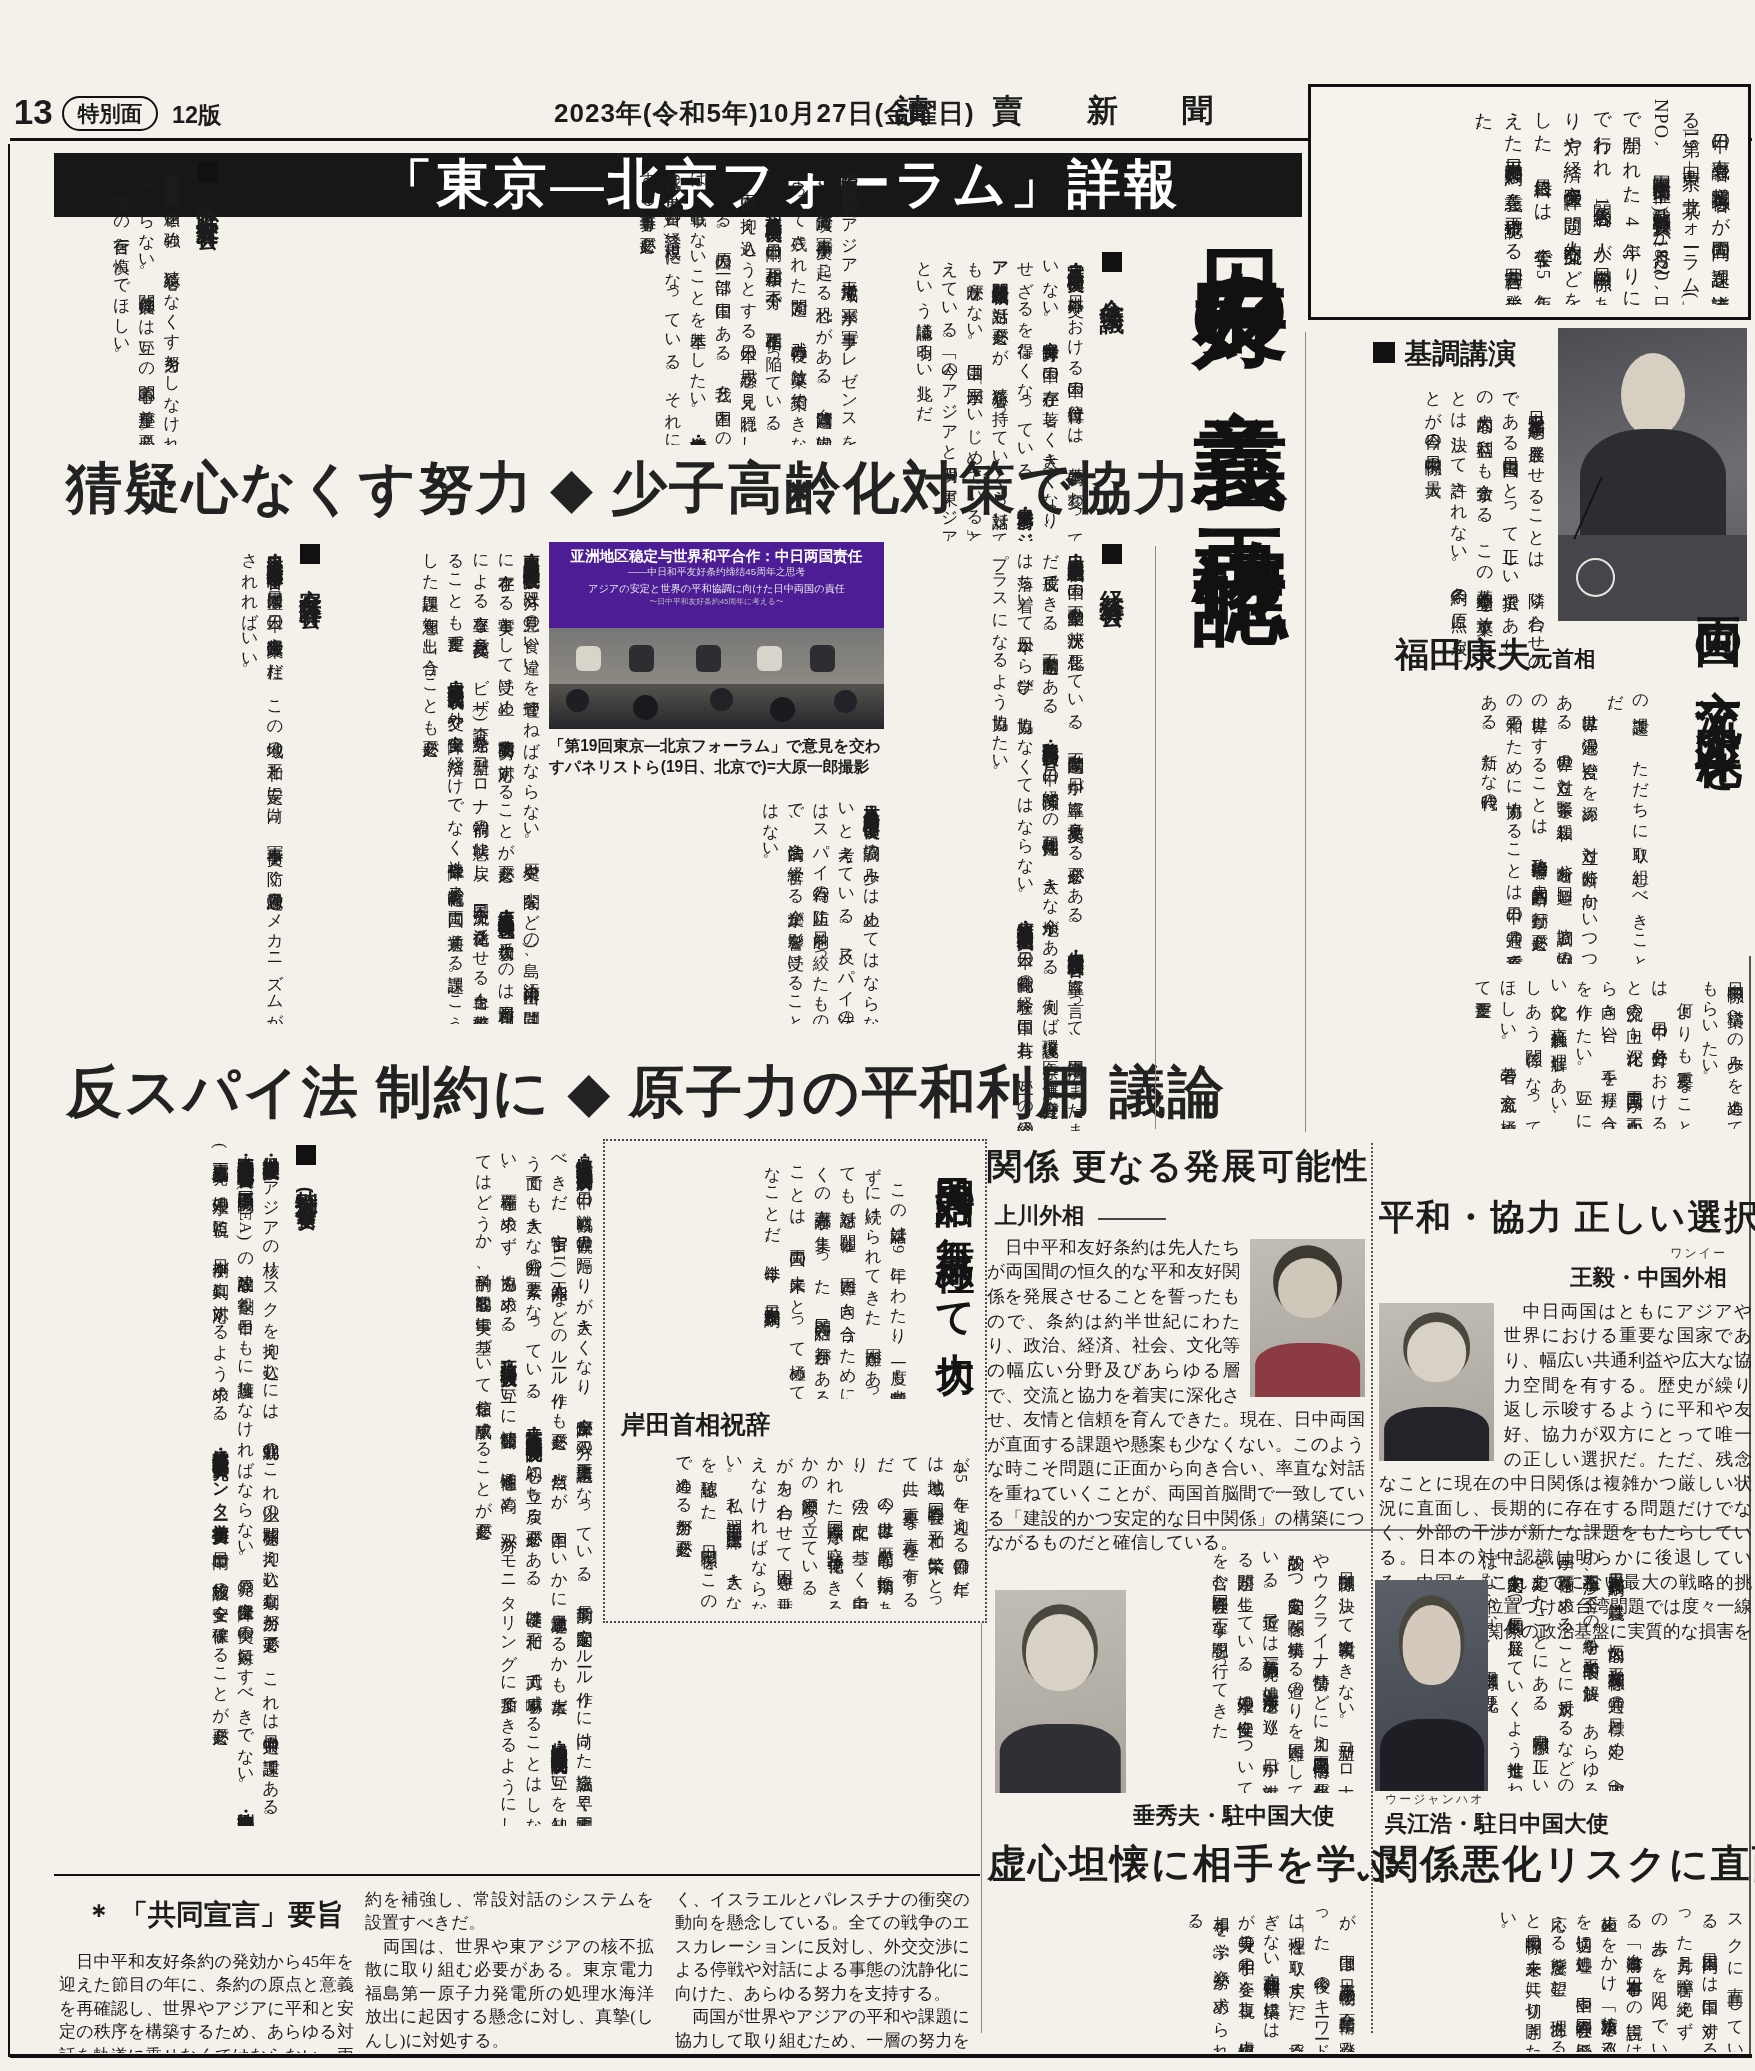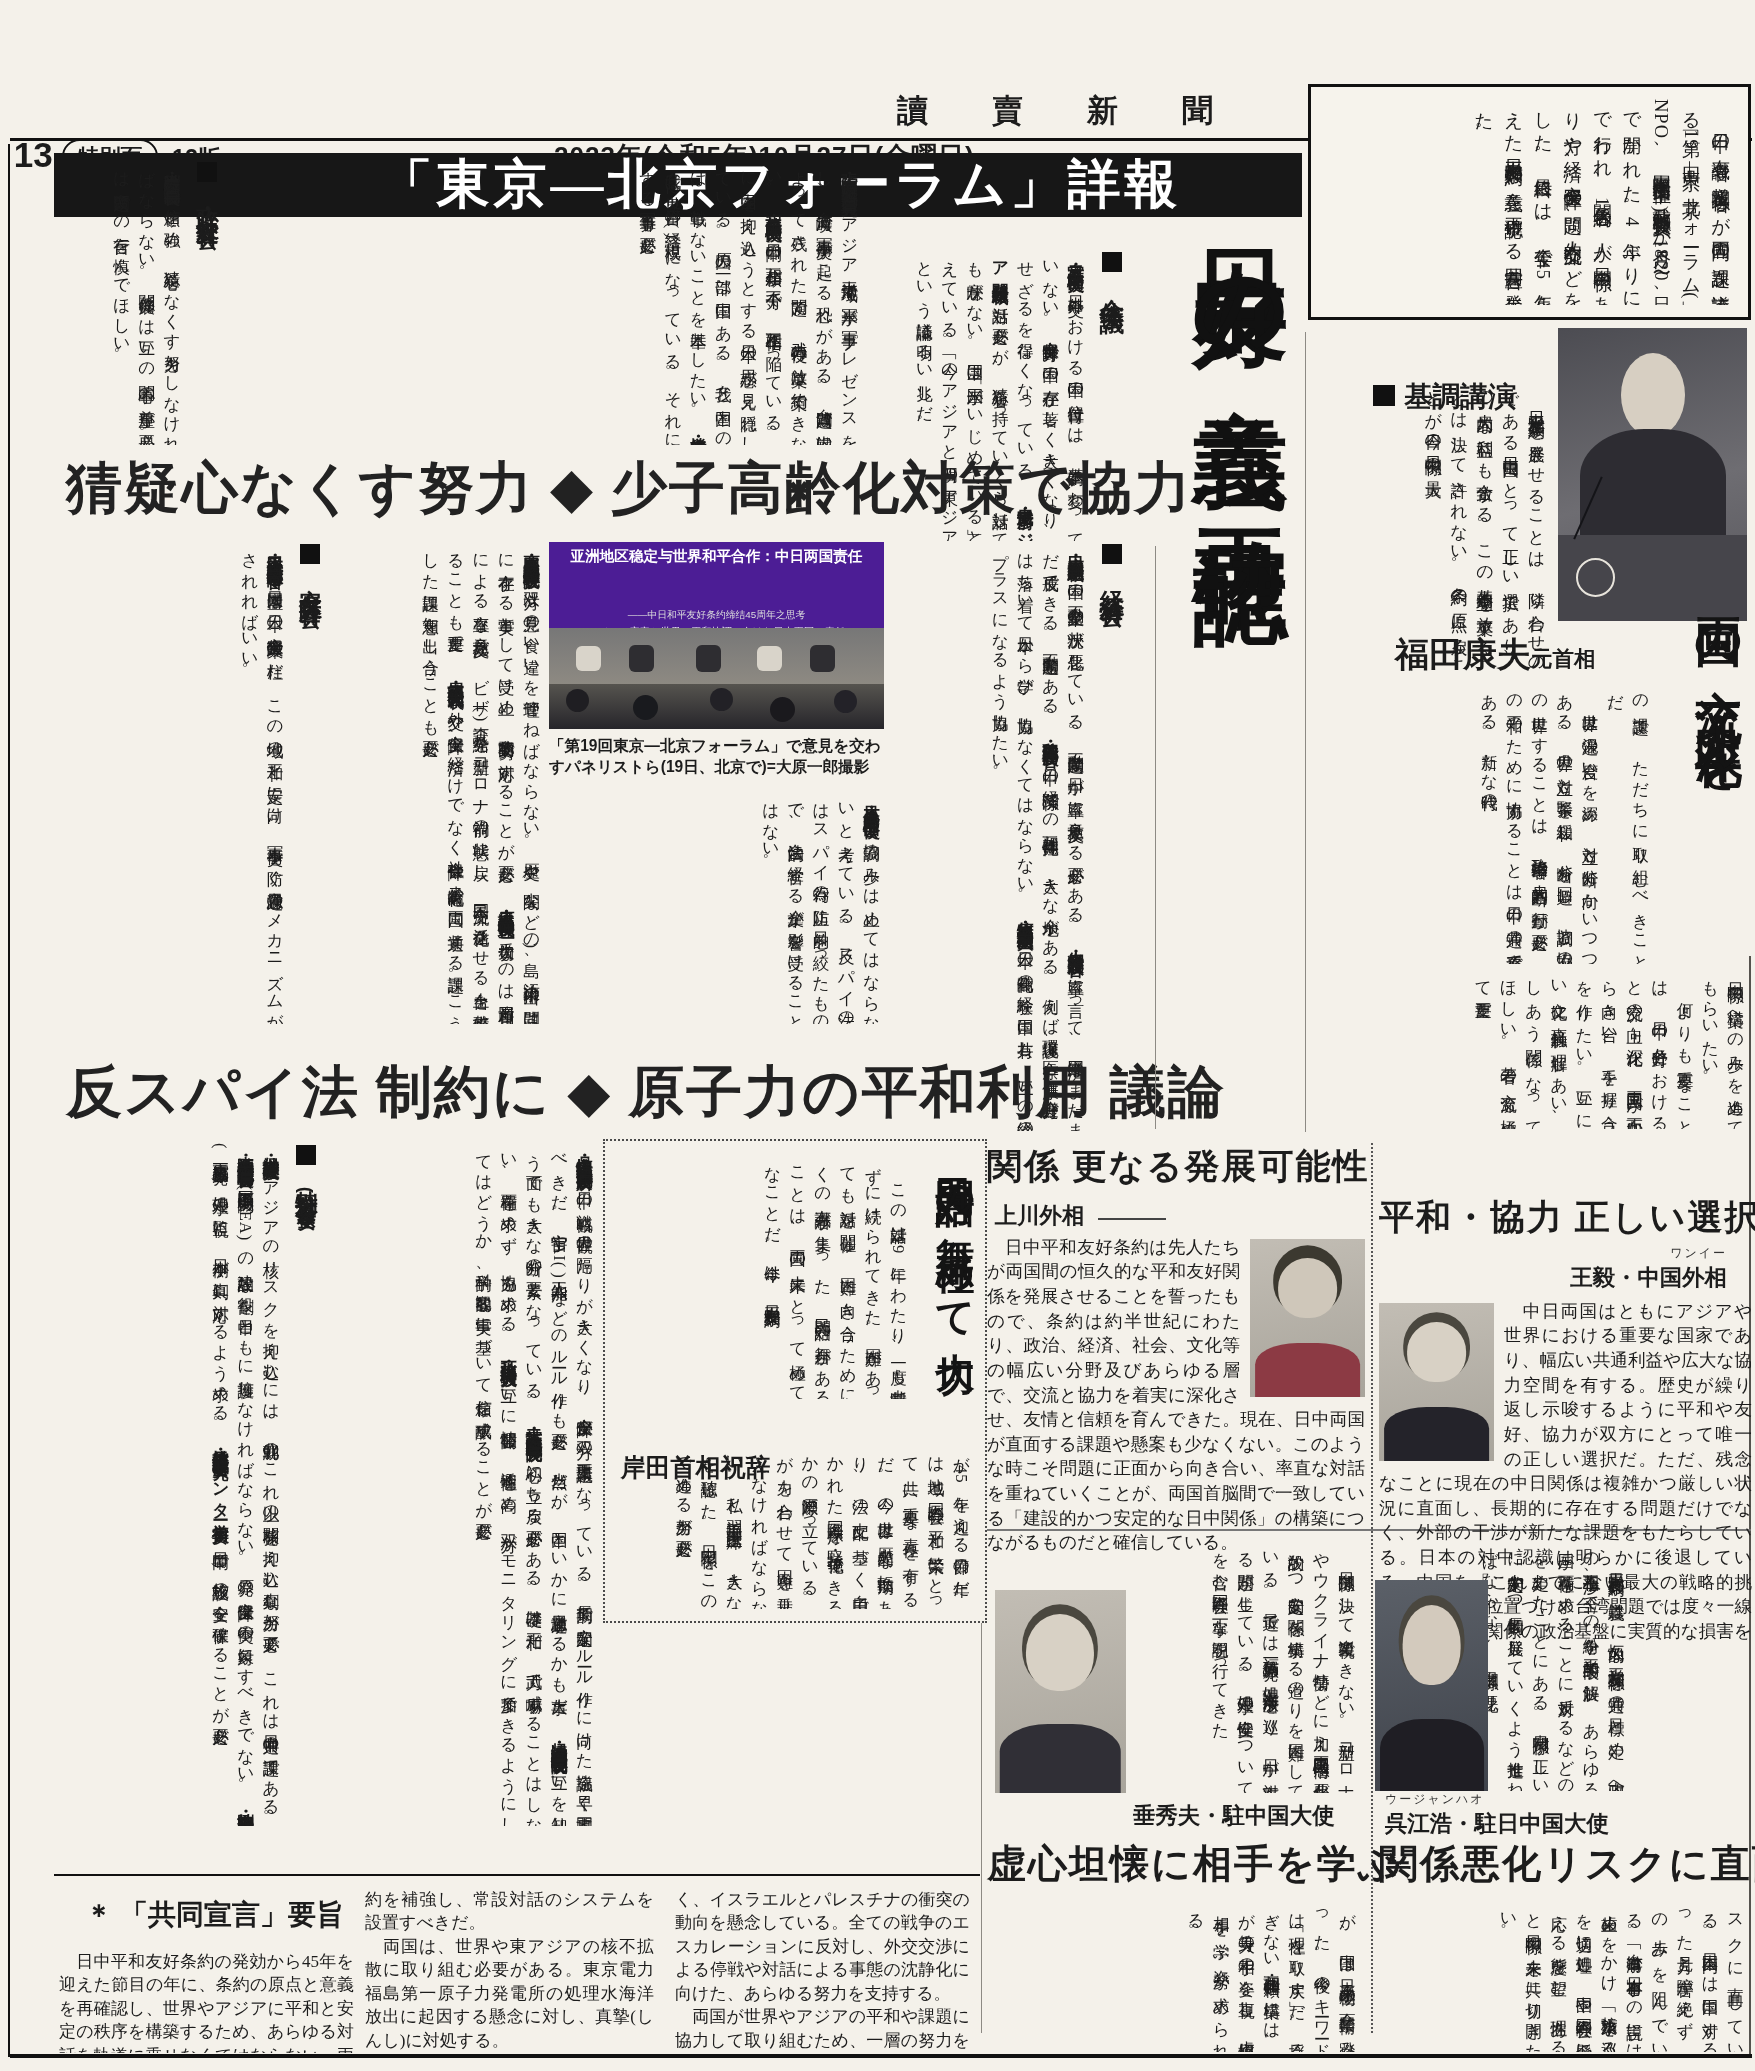--- a/index.html
+++ b/index.html
@@ -1,19 +1,19 @@
 <!DOCTYPE html>
 <html><head>
 <meta charset="utf-8">
 <style>
   html,body{margin:0;padding:0;background:#d8d4cc;}
   #page{position:relative;width:1755px;height:2071px;background:#f4f1ea;margin:0 auto;overflow:hidden;
         font-family:"Liberation Serif","DejaVu Serif",serif;color:#1c1c1c;}
   .abs{position:absolute;}
-  .sans{font-family:"Liberation Sans","DejaVu Sans",sans-serif;margin-top:43px;}
+  .sans{font-family:"Liberation Sans","DejaVu Sans",sans-serif;}
   
   .vtext{writing-mode:vertical-rl;overflow:hidden;font-size:16.6px;line-height:1.52;letter-spacing:1px;text-align:justify;}
   .vtext .spk{font-family:"Liberation Sans","DejaVu Sans",sans-serif;font-weight:700;}
   .slabel{writing-mode:vertical-rl;font-family:"Liberation Sans","DejaVu Sans",sans-serif;font-weight:700;
           font-size:24.4px;letter-spacing:2.9px;line-height:1.1;}
   .slabel .sq{display:inline-block;width:19.5px;height:19.5px;background:#111;margin:2px 2px 7.8px 2px;}
   .slabel-sub{font-size:18.5px;letter-spacing:1px;}
   .secblock{display:flex;flex-direction:row-reverse;overflow:hidden;}
   .secblock .labcol{writing-mode:vertical-rl;flex:0 0 auto;margin-left:9.8px;}
   .secblock .bodycol{flex:1 1 auto;overflow:hidden;}

